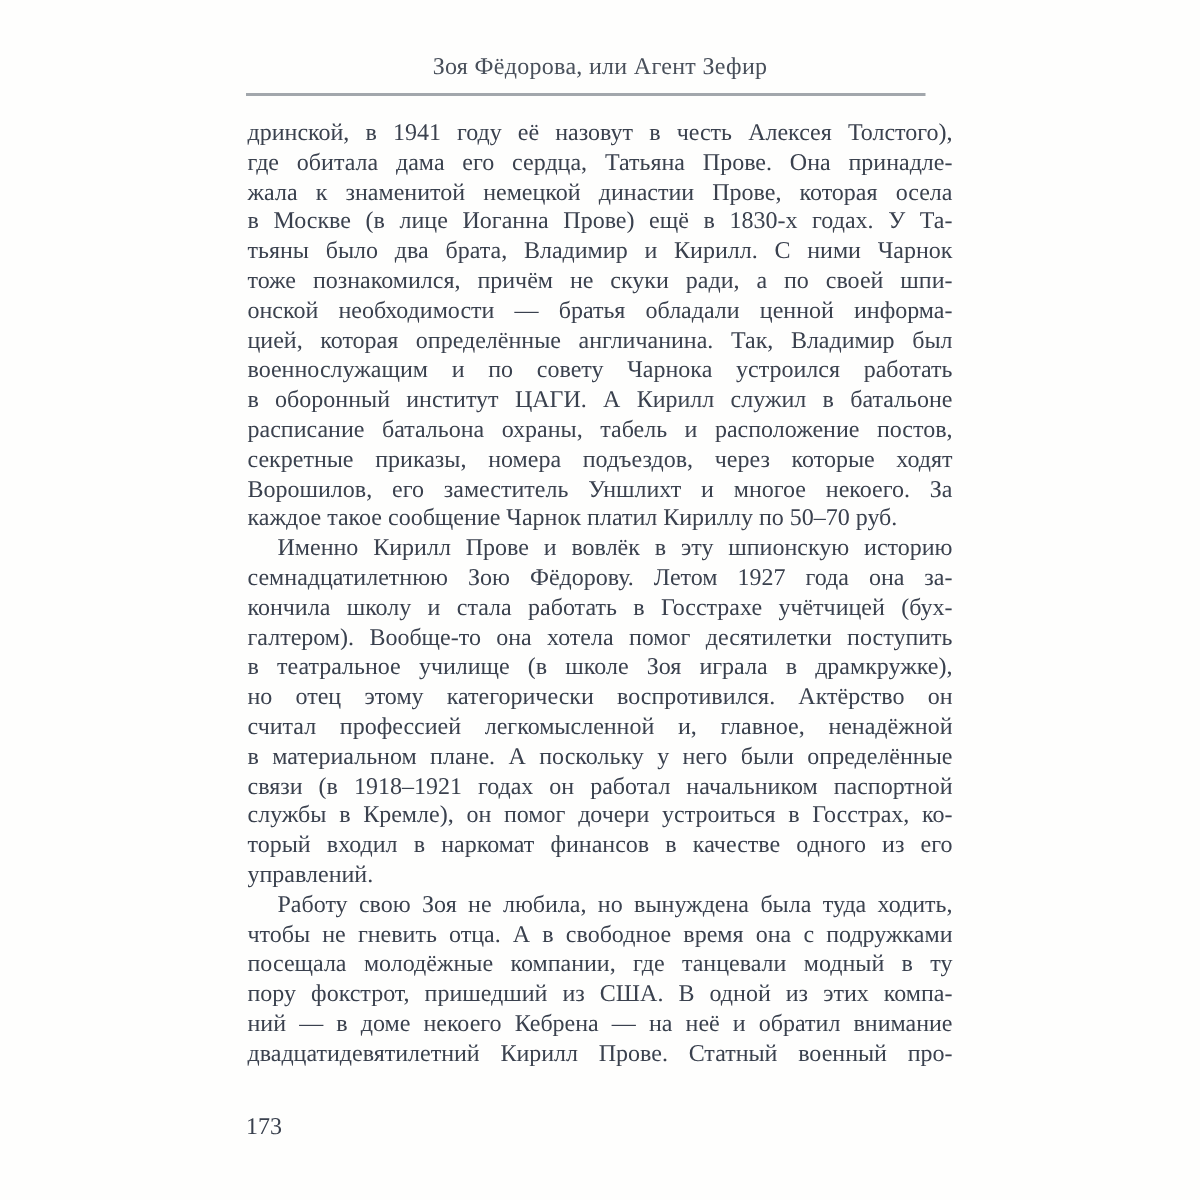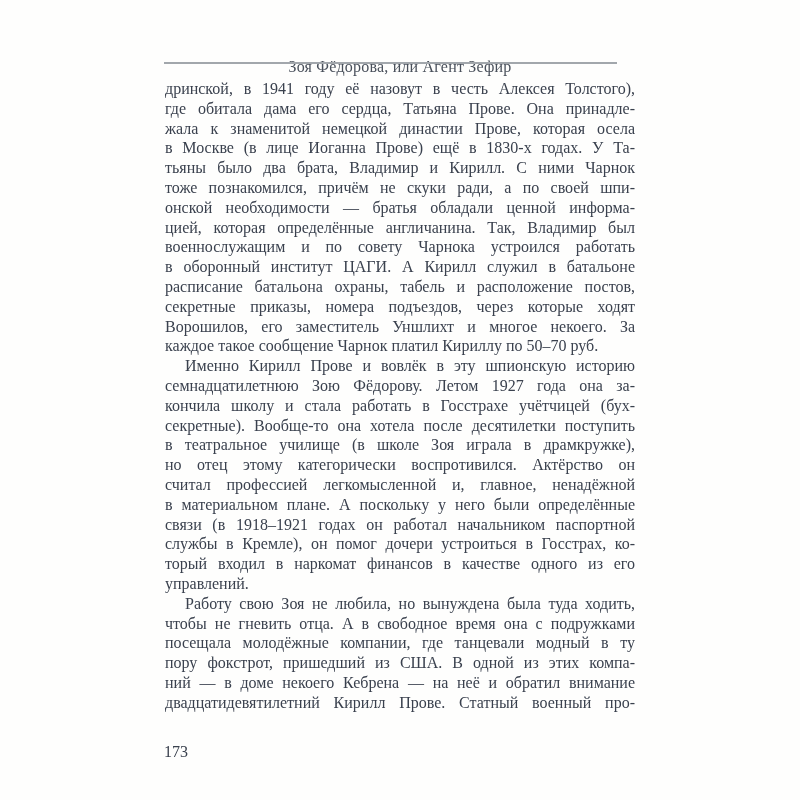--- a/index.html
+++ b/index.html
@@ -20,21 +20,20 @@
   .running-head {
     position: absolute;
     left: 165px;
     top: 36px;
     width: 470px;
     text-align: center;
     font-size: 16px;
     letter-spacing: 0.2px;
     color: #49505b;
     white-space: nowrap;
-    margin-top: 22px;
   }
   .rule {
     position: absolute;
     left: 164px;
     top: 62px;
     width: 453px;
     height: 1.5px;
     background: #a2a7ac;
   }
   .body-text {
@@ -87,21 +86,21 @@
         <div class="line">в оборонный институт ЦАГИ. А Кирилл служил в батальоне</div>
         <div class="line">расписание батальона охраны, табель и расположение постов,</div>
         <div class="line">секретные приказы, номера подъездов, через которые ходят</div>
         <div class="line">Ворошилов, его заместитель Уншлихт и многое некоего. За</div>
         <div class="line last">каждое такое сообщение Чарнок платил Кириллу по 50–70 руб.</div>
       </div>
       <div class="para indent">
         <div class="line first">Именно Кирилл Прове и вовлёк в эту шпионскую историю</div>
         <div class="line">семнадцатилетнюю Зою Фёдорову. Летом 1927 года она за-</div>
         <div class="line">кончила школу и стала работать в Госстрахе учётчицей (бух-</div>
-        <div class="line">секретные). Вообще-то она хотела после десятилетки поступить</div>
+        <div class="line">галтером). Вообще-то она хотела помог десятилетки поступить</div>
         <div class="line">в театральное училище (в школе Зоя играла в драмкружке),</div>
         <div class="line">но отец этому категорически воспротивился. Актёрство он</div>
         <div class="line">считал профессией легкомысленной и, главное, ненадёжной</div>
         <div class="line">в материальном плане. А поскольку у него были определённые</div>
         <div class="line">связи (в 1918–1921 годах он работал начальником паспортной</div>
         <div class="line">службы в Кремле), он помог дочери устроиться в Госстрах, ко-</div>
         <div class="line">торый входил в наркомат финансов в качестве одного из его</div>
         <div class="line last">управлений.</div>
       </div>
       <div class="para indent">

